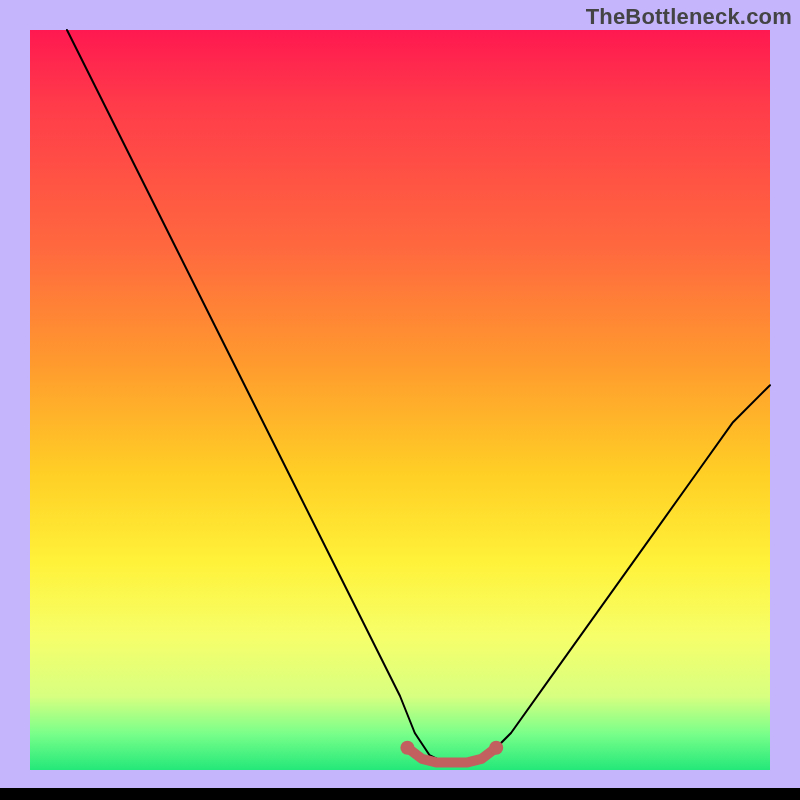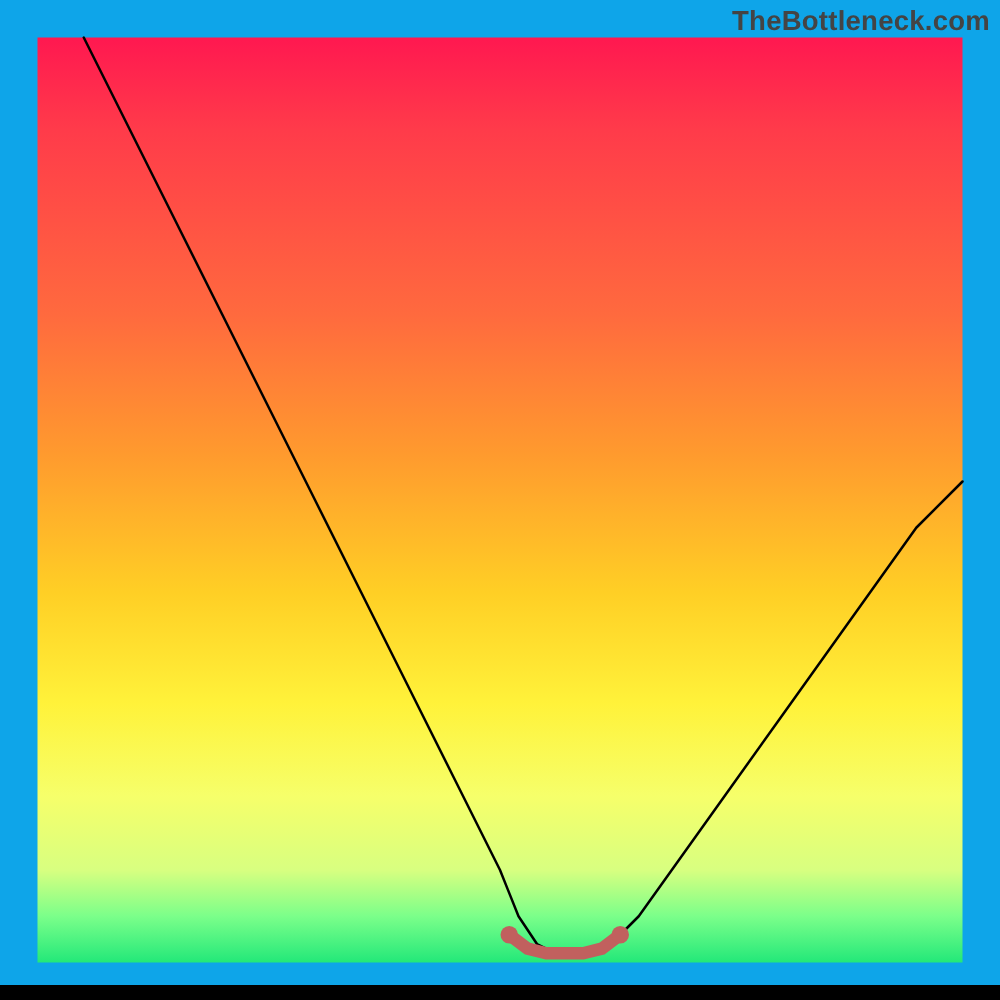--- a/index.html
+++ b/index.html
@@ -10,21 +10,21 @@
     background: #000;
     overflow: hidden;
     font-family: Arial, Helvetica, sans-serif;
   }
   .frame {
     position: absolute;
     left: 0;
     top: 0;
     width: 800px;
     height: 788px;
-    background: #0ea5e9;
+    background: #c4b5fd;
   }
   .plot {
     position: absolute;
     left: 30px;
     top: 30px;
     width: 740px;
     height: 740px;
     
     background: linear-gradient(
       to bottom,

